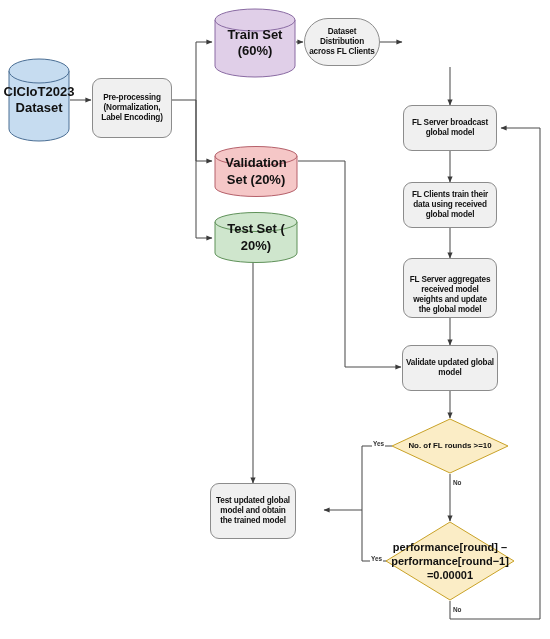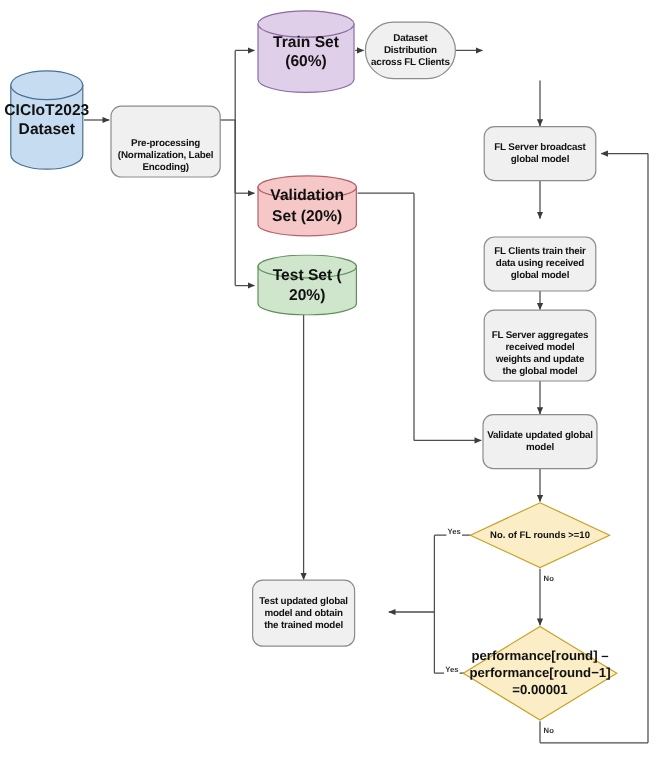--- a/index.html
+++ b/index.html
@@ -183,34 +183,34 @@
   </div>
 
   <div class="cyl-wrap" style="left:214px; top:212px; width:84px; height:51px;">
     <svg class="dia-svg" viewBox="0 0 84 51" xmlns="http://www.w3.org/2000/svg">
       <path d="M1,10 L1,41 A41,9.5 0 0,0 83,41 L83,10 Z" fill="#cfe6cd" stroke="#5f9159" stroke-width="1"></path>
       <ellipse cx="42" cy="10" rx="41" ry="9.5" fill="#cfe6cd" stroke="#5f9159" stroke-width="1"></ellipse>
     </svg>
     <div class="cyl-label">Test Set ( 20%)</div>
   </div>
 
-  <div class="node proc" style="left:92px; top:88px; width:92px; height:60px;align-items:flex-end;">
+  <div class="node proc" style="left:92px; top:78px; width:80px; height:60px;">
     <span>Pre-processing (Normalization, Label Encoding)</span>
   </div>
 
   <div class="node proc" style="left:304px; top:18px; width:76px; height:48px;border-radius:24px;">
     <span>Dataset Distribution across FL Clients</span>
   </div>
 
 
   <div class="node proc" style="left:403px; top:105px; width:94px; height:46px;">
     <span>FL Server broadcast global model</span>
   </div>
 
-  <div class="node proc" style="left:403px; top:197px; width:94px; height:46px;">
+  <div class="node proc" style="left:403px; top:182px; width:94px; height:46px;">
     <span>FL Clients train their data using received global model</span>
   </div>
 
   <div class="node proc" style="left:403px; top:258px; width:94px; height:60px;align-items:flex-end;">
     <span>FL Server aggregates received model weights and update the global model</span>
   </div>
 
   <div class="node proc" style="left:402px; top:345px; width:96px; height:46px;">
     <span>Validate updated global model</span>
   </div>

